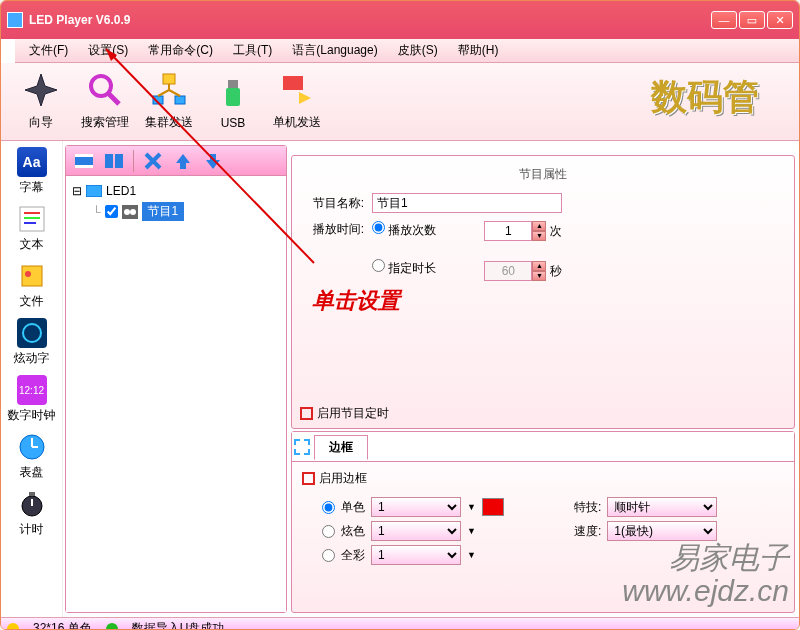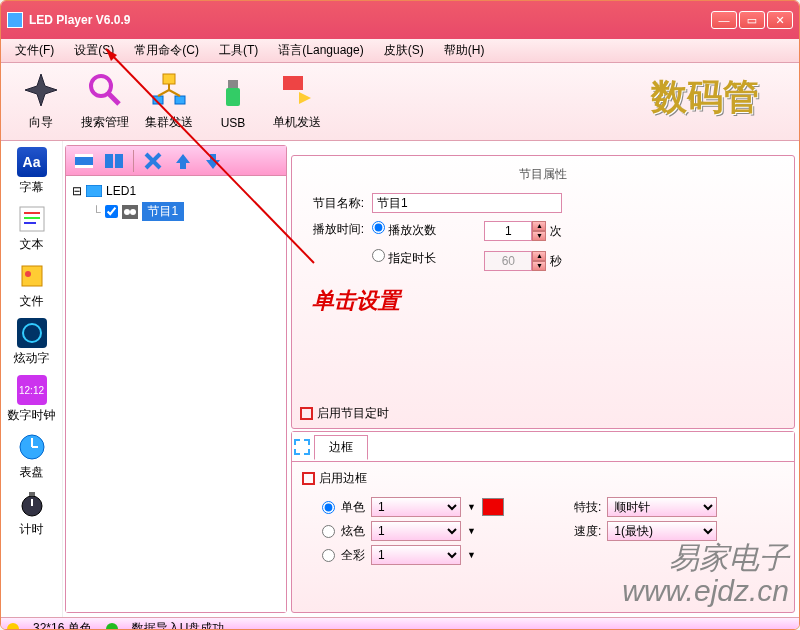--- a/index.html
+++ b/index.html
@@ -3,21 +3,21 @@
 <meta charset="utf-8">
 <style>
 * { box-sizing: border-box; margin: 0; padding: 0; font-family: "Microsoft YaHei", "SimSun", sans-serif; }
 body { width: 800px; height: 630px; background: #f5f5f5; overflow: hidden; position: relative; }
 .window { width: 800px; height: 630px; background: #fff; border: 1px solid #e85; border-radius: 6px; overflow: hidden; position: relative; }
 .titlebar { height: 38px; background: linear-gradient(#ef5a6a, #e8496a); display: flex; align-items: center; padding: 0 6px; color: #fff; font-size: 12px; }
 .titlebar .app-icon { width: 16px; height: 16px; background: #4af; margin-right: 6px; border: 1px solid #fff; }
 .titlebar .title { flex: 1; font-weight: bold; }
 .winbtns { display: flex; gap: 2px; }
 .winbtn { width: 26px; height: 18px; background: linear-gradient(#f77, #e55); border: 1px solid #fff; border-radius: 3px; display: flex; align-items: center; justify-content: center; color: #fff; font-size: 11px; }
-.menubar { height: 24px; background: linear-gradient(#ffeef0, #fcd6dc); display: flex; align-items: center; padding: 0 4px; font-size: 12px; border-bottom: 1px solid #e0a0b0; }
+.menubar { height: 24px; background: linear-gradient(#ffeef0, #fcd6dc); display: flex; align-items: center; padding: 0 4px; font-size: 12px; border-bottom: 1px solid #e0a0b0; margin-left: 14px; }
 .menuitem { padding: 2px 10px; cursor: default; }
 .toolbar { height: 78px; background: linear-gradient(#fff5f7, #fde4e8); display: flex; align-items: center; padding: 4px 8px; border-bottom: 1px solid #e0a0b0; position: relative; }
 .tbbtn { width: 64px; display: flex; flex-direction: column; align-items: center; font-size: 12px; gap: 6px; cursor: default; }
 .tbicon { width: 36px; height: 36px; display: flex; align-items: center; justify-content: center; }
 .brand { position: absolute; right: 40px; top: 10px; font-size: 36px; color: #c9a227; font-weight: bold; font-family: "KaiTi", serif; text-shadow: 1px 1px #fff, 2px 2px #888; }
 .content { display: flex; height: calc(100% - 28px - 24px - 78px - 22px); }
 .sidebar { width: 62px; background: #fff; border-right: 1px solid #eee; display: flex; flex-direction: column; align-items: center; padding: 6px 0; gap: 8px; font-size: 12px; }
 .sb-item { width: 48px; display: flex; flex-direction: column; align-items: center; gap: 2px; }
 .sb-icon { width: 30px; height: 30px; display: flex; align-items: center; justify-content: center; border-radius: 4px; }
 .treepanel { width: 222px; border: 1px solid #d8a; border-radius: 3px; margin: 4px 2px; display: flex; flex-direction: column; }
@@ -26,28 +26,28 @@
 .tree-body { flex: 1; background: #fff; padding: 6px; font-size: 12px; overflow: auto; }
 .tree-node { display: flex; align-items: center; gap: 4px; padding: 2px 0; }
 .tree-child { padding-left: 20px; }
 .tree-sel { background: #2a7de1; color: #fff; padding: 1px 6px; }
 .proppanel { flex: 1; margin: 14px 4px 4px 2px; display: flex; flex-direction: column; gap: 2px; }
 .propbox { border: 1px solid #d8a; border-radius: 3px; background: linear-gradient(#fff, #ffeaee); padding: 10px 12px; font-size: 12px; position: relative; }
 .prop-title { text-align: center; color: #555; margin-bottom: 10px; }
 .form-row { display: flex; align-items: center; margin-bottom: 8px; gap: 8px; }
 .form-label { width: 60px; text-align: right; }
 .text-input { border: 1px solid #d8a; padding: 2px 4px; width: 190px; font-size: 12px; }
-.radio-col { display: flex; flex-direction: column; gap: 10px; }
+.radio-col { display: flex; flex-direction: column; gap: 20px; }
 .spin { display: inline-flex; align-items: center; }
 .spin input { width: 48px; border: 1px solid #d8a; padding: 2px; text-align: center; font-size: 12px; }
 .spin-btns { display: flex; flex-direction: column; margin-left: 0; }
 .spin-btn { width: 14px; height: 10px; background: linear-gradient(#fbb,#e88); border: 1px solid #c77; font-size: 7px; line-height: 7px; text-align: center; }
 .annotation { position: absolute; color: #d00; font-family: "KaiTi", serif; font-weight: bold; font-size: 22px; font-style: italic; }
 .chk { width: 13px; height: 13px; border: 2px solid #d22; display: inline-block; margin-right: 4px; vertical-align: middle; }
-.tab-row { display: flex; align-items: center; gap: 4px; border-bottom: 1px solid #d8a; padding: 2px; background: #fff; }
+.tab-row { display: flex; align-items: center; gap: 4px; border-bottom: 1px solid #d8a; padding: 2px; background: #fff; font-weight: bold; }
 .tab-active { border: 1px solid #d8a; border-bottom: 1px solid #fff; padding: 3px 14px; background: #fff; position: relative; top: 1px; }
 .dashbox { width: 16px; height: 16px; border: 2px dashed #3af; }
 .border-row { display: flex; align-items: center; gap: 6px; margin: 4px 20px; font-size: 12px; }
 .combo { border: 1px solid #c89; background: linear-gradient(#fff,#fce); font-size: 12px; padding: 1px 2px; }
 .color-sw { width: 22px; height: 18px; border: 1px solid #888; }
 .statusbar { height: 22px; background: linear-gradient(#fef, #f9e); border-top: 1px solid #e0a0b0; display: flex; align-items: center; font-size: 12px; padding: 0 6px; gap: 14px; }
 .bulb { width: 12px; height: 12px; border-radius: 50%; }
 .watermark { position: absolute; right: 10px; bottom: 22px; color: #888; font-family: "KaiTi", serif; font-size: 30px; text-align: right; line-height: 1.1; font-style: italic; pointer-events: none; }
 .arrow-svg { position: absolute; pointer-events: none; }
 </style>

